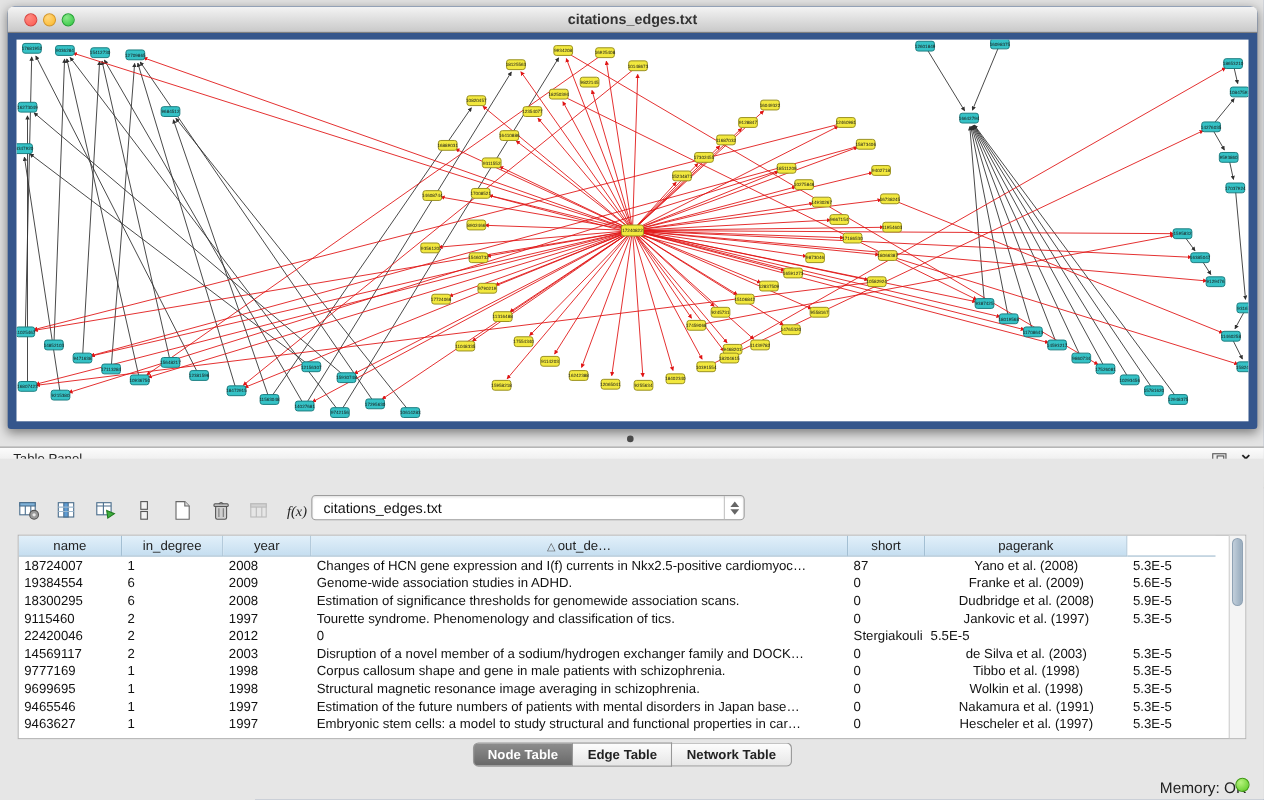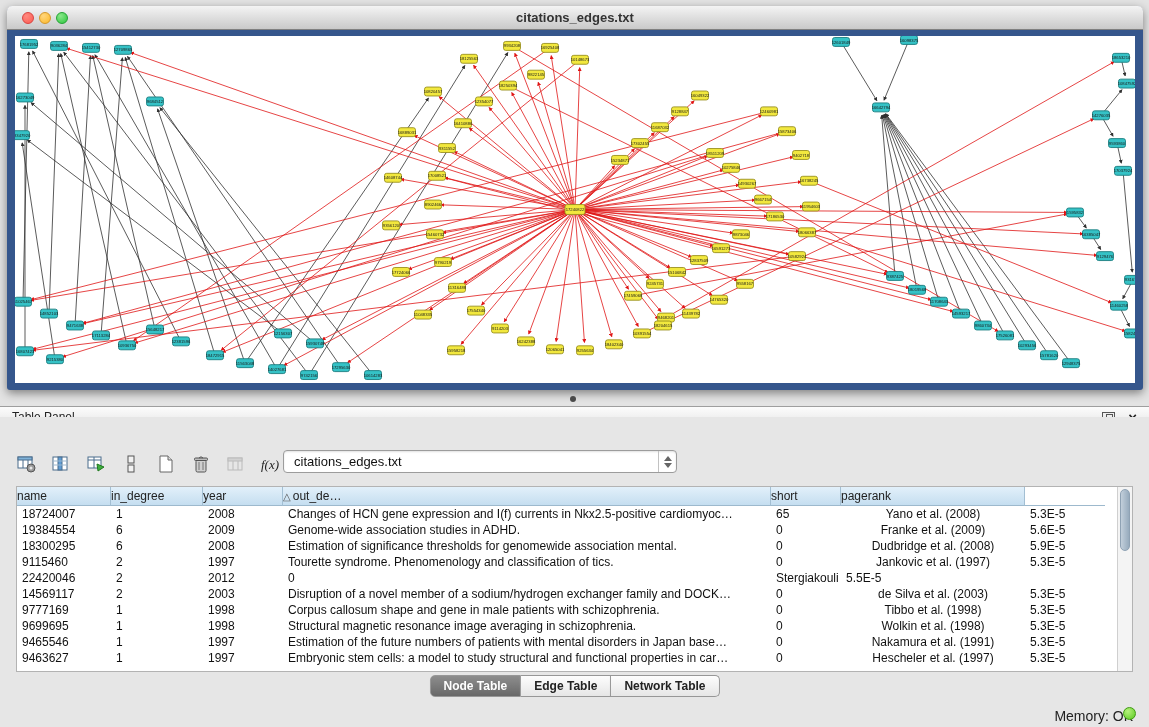--- a/index.html
+++ b/index.html
@@ -40,21 +40,21 @@
   #combo-text { flex:1; padding-left:10px; font-size:13px; color:#111; }
   #combo-stepper { width:18px; height:100%; border-left:1px solid #c2c2c2; display:flex; flex-direction:column; align-items:center; justify-content:center; gap:2px; }
   #combo-stepper .up    { width:0; height:0; border-left:4px solid transparent; border-right:4px solid transparent; border-bottom:5px solid #666; }
   #combo-stepper .down  { width:0; height:0; border-left:4px solid transparent; border-right:4px solid transparent; border-top:5px solid #666; }
 
   
   #table-wrap { position:absolute; left:16px; top:486px; width:1117px; height:186px; background:#fff; border:1px solid #b3b3b3; }
   #table-grid { position:absolute; left:0; top:0; right:15px; bottom:0; overflow:hidden; }
   .trow { display:grid; grid-template-columns:94px 92px 80px 488px 70px 184px 80px 1fr; }
   .thead .cell { background:linear-gradient(#e2f0fa,#c5def0); border-right:1px solid #a3bfd3; border-bottom:1px solid #9db9cd;
-    font-size:12px; color:#222; height:19px; line-height:18px; overflow:hidden; white-space:nowrap; }
+    font-size:12px; color:#222; text-align:center; height:19px; line-height:18px; overflow:hidden; white-space:nowrap; }
   .thead .cell.filler { background:#fff; border-right:none; }
   .sort-tri { font-size:10px; color:#555; margin-right:2px; }
   .tbody .trow { height:16px; }
   .tbody .cell { font-size:12px; color:#111; padding:0 5px; line-height:16px; white-space:nowrap; overflow:hidden; }
   .tbody .cell.center { text-align:center; }
 
   #vscroll { position:absolute; right:0; top:0; width:15px; height:100%; background:#f4f4f4; border-left:1px solid #cfcfcf; }
   #vthumb { position:absolute; left:2px; top:2px; width:10px; height:62px; border-radius:6px;
     background:linear-gradient(90deg,#c2cfdb,#97abbd); border:1px solid #8fa2b4; }
 
@@ -732,40 +732,40 @@
         <div class="cell">short</div>
         <div class="cell">pagerank</div>
         <div class="cell filler"></div>
       </div>
     <div class="tbody" id="tbody">
         <div class="trow">
           <div class="cell">18724007</div>
           <div class="cell">1</div>
           <div class="cell">2008</div>
           <div class="cell">Changes of HCN gene expression and I(f) currents in Nkx2.5-positive cardiomyoc…</div>
-          <div class="cell">65</div>
+          <div class="cell">87</div>
           <div class="cell center">Yano et al. (2008)</div>
           <div class="cell">5.3E-5</div>
           <div class="cell"></div>
         </div>
         <div class="trow">
           <div class="cell">19384554</div>
           <div class="cell">6</div>
           <div class="cell">2009</div>
           <div class="cell">Genome-wide association studies in ADHD.</div>
           <div class="cell">0</div>
           <div class="cell center">Franke et al. (2009)</div>
           <div class="cell">5.6E-5</div>
           <div class="cell"></div>
         </div>
         <div class="trow">
           <div class="cell">18300295</div>
           <div class="cell">6</div>
           <div class="cell">2008</div>
-          <div class="cell">Estimation of significance thresholds for genomewide association mental.</div>
+          <div class="cell">Estimation of significance thresholds for genomewide association scans.</div>
           <div class="cell">0</div>
           <div class="cell center">Dudbridge et al. (2008)</div>
           <div class="cell">5.9E-5</div>
           <div class="cell"></div>
         </div>
         <div class="trow">
           <div class="cell">9115460</div>
           <div class="cell">2</div>
           <div class="cell">1997</div>
           <div class="cell">Tourette syndrome. Phenomenology and classification of tics.</div>

